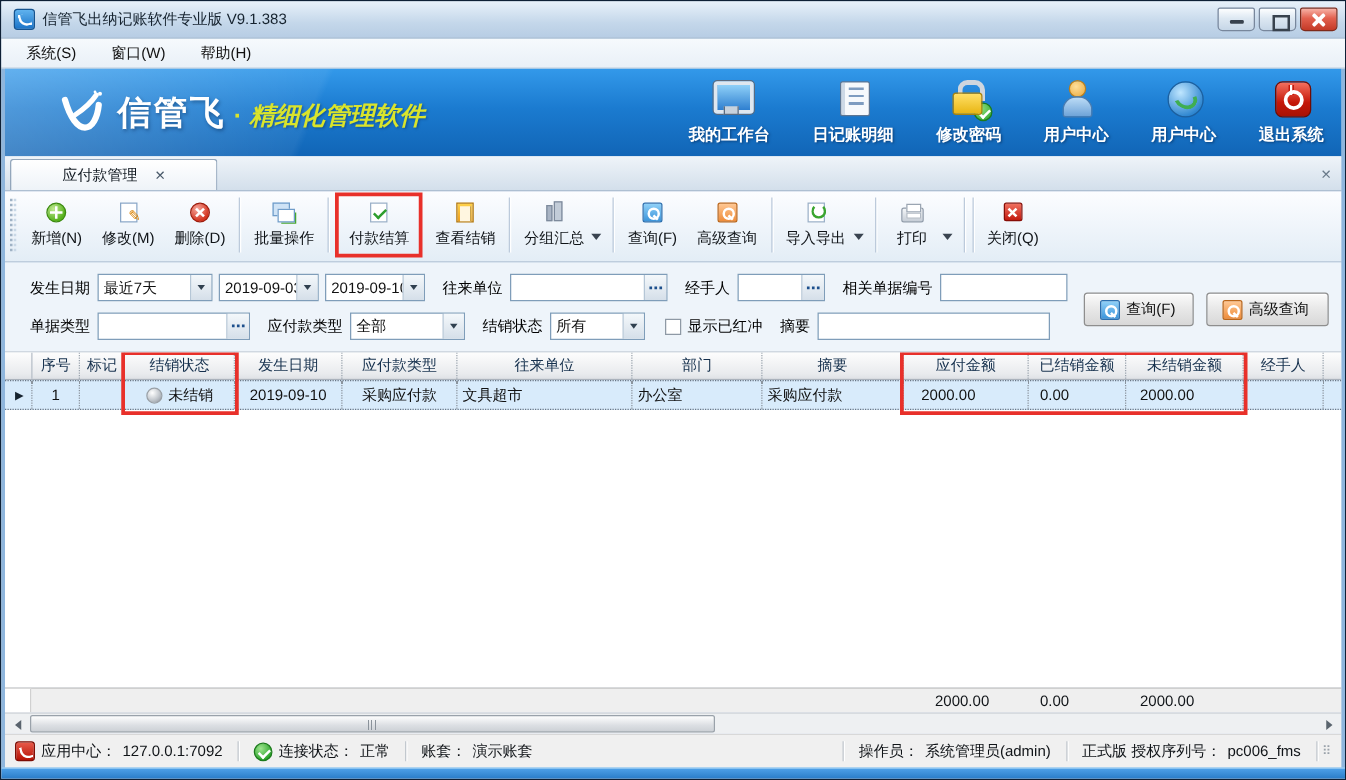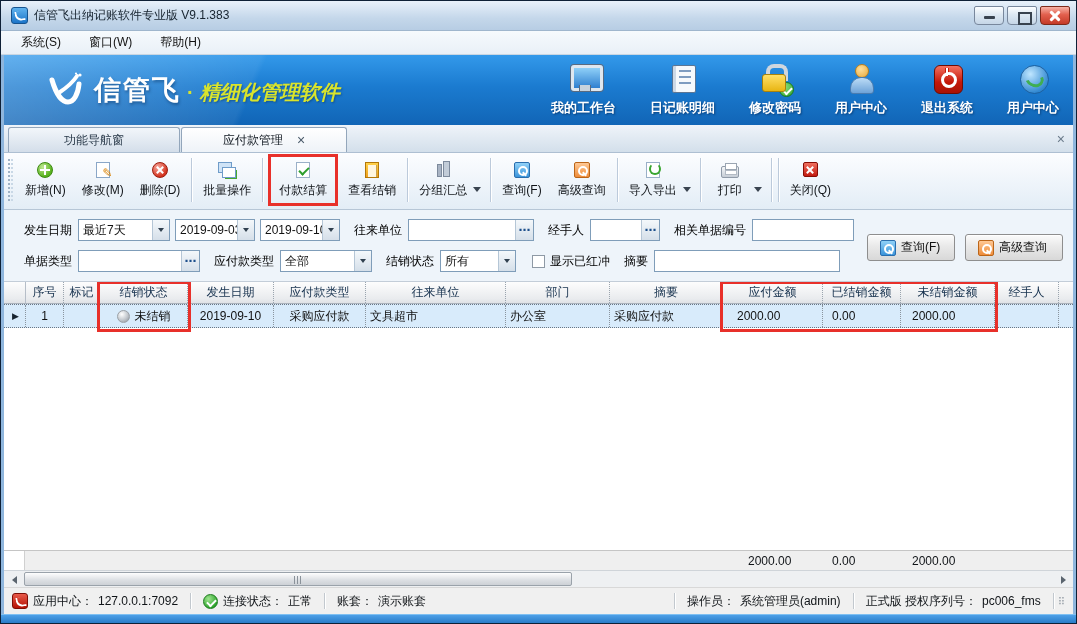--- a/index.html
+++ b/index.html
@@ -229,36 +229,33 @@
           <span class="hico h-lock">
               <i class="badge"></i>
             </span>
           <span class="h-act-label">修改密码</span>
         </div>
         <div class="h-act">
           <span class="hico h-user"></span>
           <span class="h-act-label">用户中心</span>
         </div>
         <div class="h-act">
+          <span class="hico h-globe"></span>
+          <span class="h-act-label">用户中心</span>
+        </div>
+        <div class="h-act">
           <span class="hico h-power">
               <i class="stem"></i>
             </span>
           <span class="h-act-label">退出系统</span>
         </div>
-        <div class="h-act">
-          <span class="hico h-globe"></span>
-          <span class="h-act-label">用户中心</span>
-        </div>
       </div>
     </div>
 
     <div class="tabbar">
-      <div class="tab tab-inactive">
-        <span>功能导航窗</span>
-      </div>
       <div class="tab tab-active">
         <span>应付款管理</span>
         <span class="tab-close">×</span>
       </div>
       <span class="tabbar-close">×</span>
     </div>
 
     <div class="toolbar">
       <span class="tb-grip"></span>
       <div class="tb-item">

